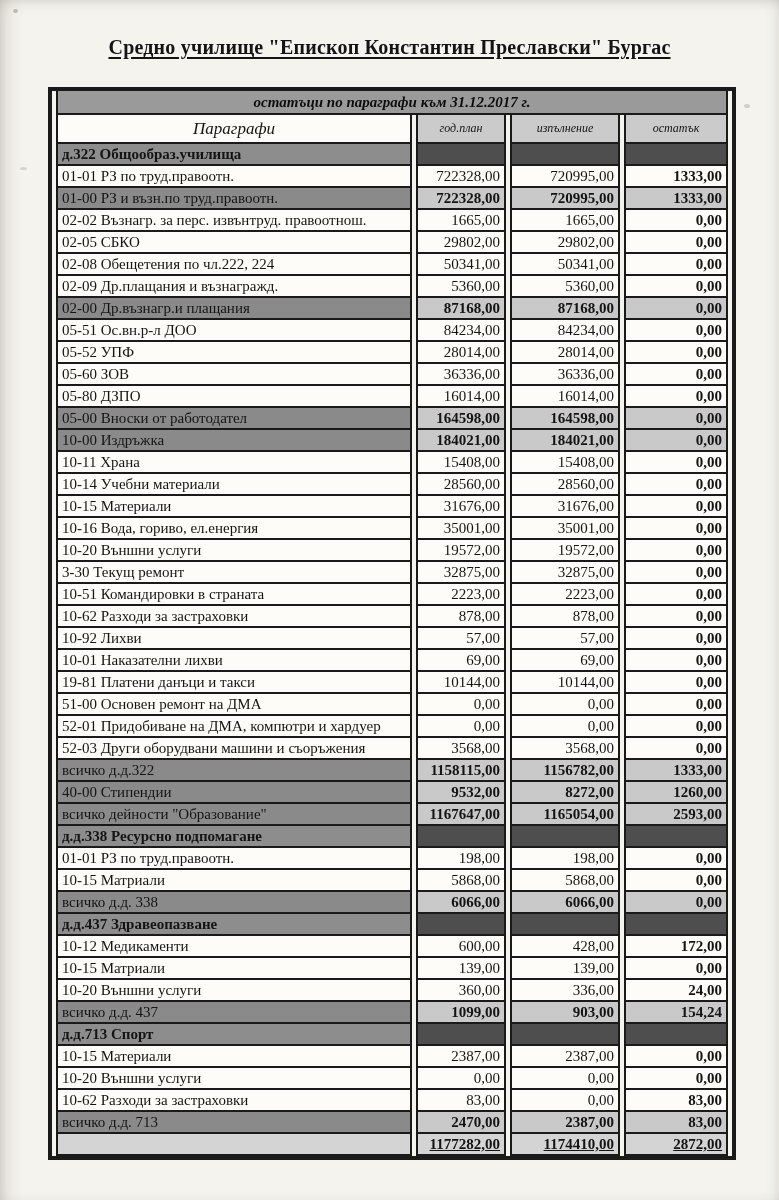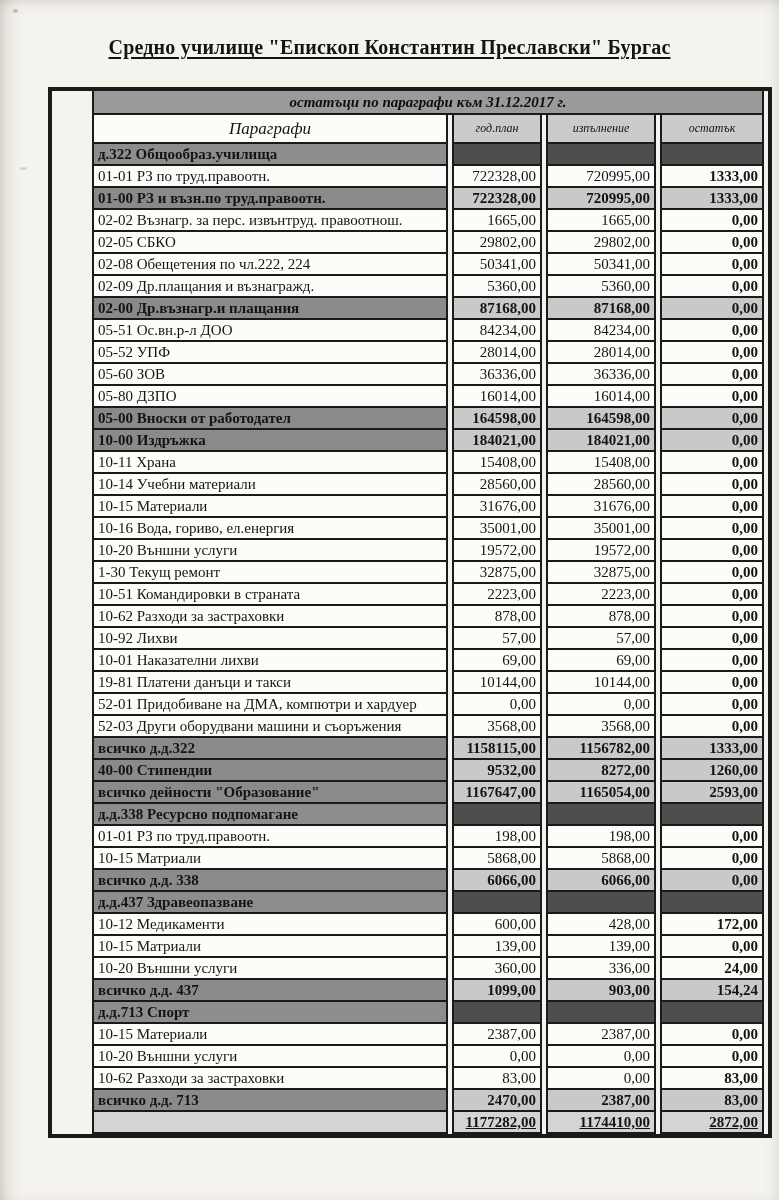--- a/index.html
+++ b/index.html
@@ -42,21 +42,20 @@
     letter-spacing:.2px;
   }
   table.budget{
     position:absolute;
     left:48px;top:87px;
     width:688px;
     table-layout:fixed;
     border-collapse:separate;
     border-spacing:4px 0;
     border:4px solid var(--border);
-    padding-left:36px;
   }
   col.c-label{width:356px;}
   col.c-plan{width:90px;}
   col.c-done{width:110px;}
   col.c-rest{width:104px;}
 
   td,th{
     border:2px solid var(--border);
     border-top:none;
     height:20px;
@@ -85,21 +84,21 @@
   th.h-num{background:var(--headnum);font-size:12px;}
 
   td.lab{text-align:left;background:var(--cell);}
   td.num{text-align:right;background:var(--cell);font-size:15px;}
 
   tr.data td.rest{font-weight:bold;}
 
   tr.section td.lab{background:var(--seclab);font-weight:bold;}
   tr.section td.num{background:var(--secnum);}
 
-  tr.total td.lab{background:var(--totlab);font-weight:bold;}
+  tr.total td.lab{background:var(--totlab);font-weight:normal;}
   tr.total td.num{background:var(--totnum);font-weight:bold;}
 
   tr.grand td.lab{background:var(--grand);}
   tr.grand td.num{background:var(--grand);font-weight:bold;text-decoration:underline;}
 
   .speck{position:absolute;border-radius:50%;background:#8f8a80;}
   .speck.s1{left:13px;top:9px;width:5px;height:4px;opacity:.5;}
   .speck.s2{left:744px;top:104px;width:6px;height:4px;opacity:.35;}
   .speck.s3{left:20px;top:167px;width:7px;height:3px;opacity:.3;}
 </style>
@@ -240,21 +239,21 @@
           <td class="num done">35001,00</td>
           <td class="num rest">0,00</td>
         </tr>
         <tr class="data">
           <td class="lab">10-20 Външни услуги</td>
           <td class="num plan">19572,00</td>
           <td class="num done">19572,00</td>
           <td class="num rest">0,00</td>
         </tr>
         <tr class="data">
-          <td class="lab">1-30 Текущ ремонт</td>
+          <td class="lab">3-30 Текущ ремонт</td>
           <td class="num plan">32875,00</td>
           <td class="num done">32875,00</td>
           <td class="num rest">0,00</td>
         </tr>
         <tr class="data">
           <td class="lab">10-51 Командировки в страната</td>
           <td class="num plan">2223,00</td>
           <td class="num done">2223,00</td>
           <td class="num rest">0,00</td>
         </tr>
@@ -273,20 +272,26 @@
         <tr class="data">
           <td class="lab">10-01 Наказателни лихви</td>
           <td class="num plan">69,00</td>
           <td class="num done">69,00</td>
           <td class="num rest">0,00</td>
         </tr>
         <tr class="data">
           <td class="lab">19-81 Платени данъци и такси</td>
           <td class="num plan">10144,00</td>
           <td class="num done">10144,00</td>
+          <td class="num rest">0,00</td>
+        </tr>
+        <tr class="data">
+          <td class="lab">51-00 Основен ремонт на ДМА</td>
+          <td class="num plan">0,00</td>
+          <td class="num done">0,00</td>
           <td class="num rest">0,00</td>
         </tr>
         <tr class="data">
           <td class="lab">52-01 Придобиване на ДМА, компютри и хардуер</td>
           <td class="num plan">0,00</td>
           <td class="num done">0,00</td>
           <td class="num rest">0,00</td>
         </tr>
         <tr class="data">
           <td class="lab">52-03 Други оборудвани машини и съоръжения</td>

